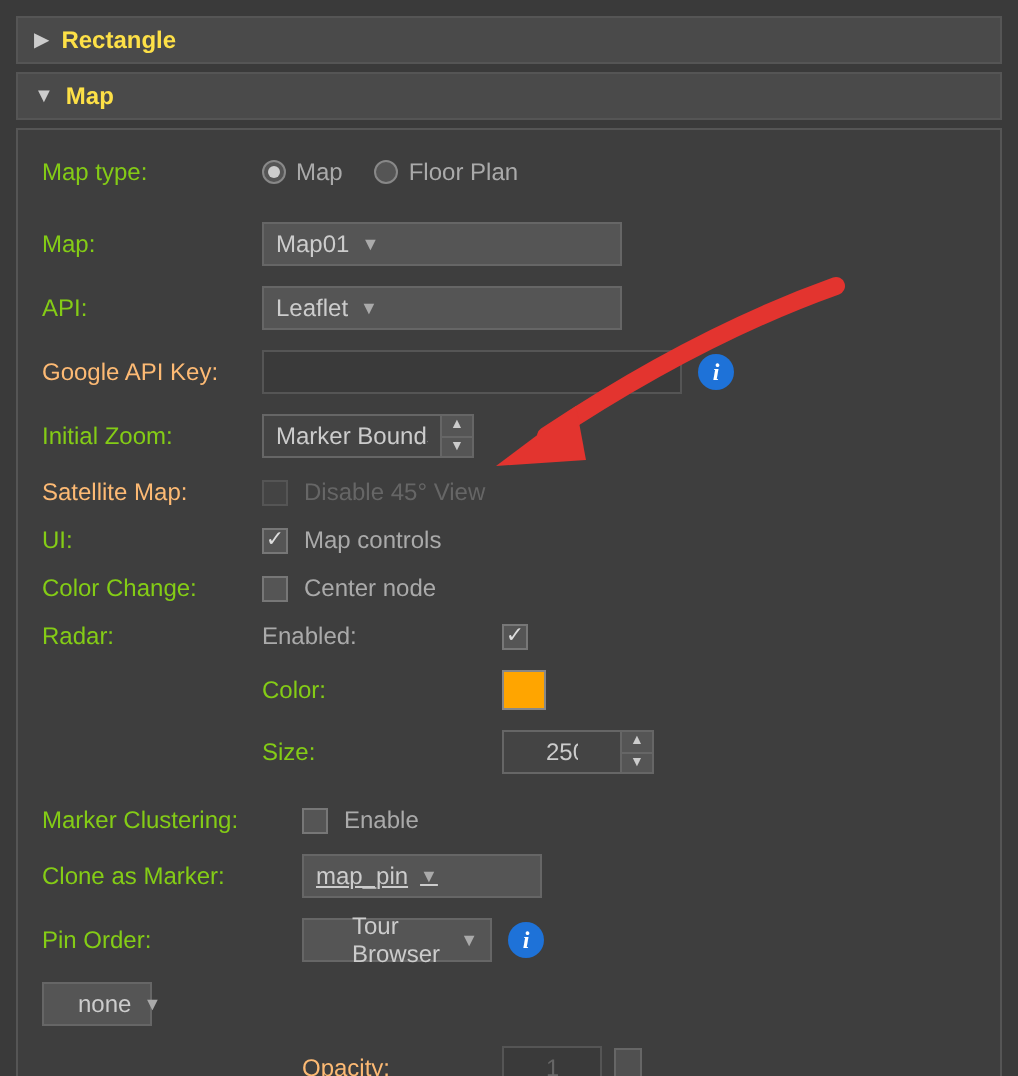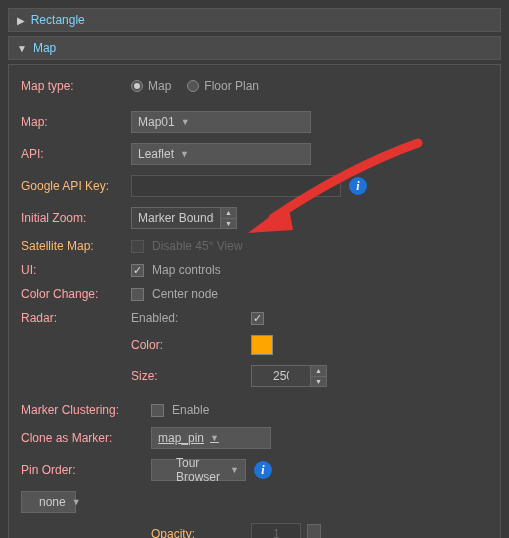--- a/index.html
+++ b/index.html
@@ -7,28 +7,28 @@
   .section-header {
     background: #4a4a4a;
     border: 1px solid #555;
     padding: 4px 8px;
     margin-bottom: 4px;
     display: flex;
     align-items: center;
     cursor: pointer;
   }
   .section-header .arrow { margin-right: 6px; font-size: 10px; color: #ccc; }
-  .section-header .title { color: #7dd3fc; }
+  .section-header .title { color: #fde047; font-weight: bold; }
   .section-body {
     border: 1px solid #555;
     background: #3e3e3e;
     padding: 14px 12px;
   }
   .row { display: flex; align-items: center; margin-bottom: 10px; }
-  .label { width: 110px; color: #fca5a5; flex-shrink: 0; }
+  .label { width: 110px; color: #84cc16; flex-shrink: 0; }
   .label.disabled { color: #fdba74; }
   .indent { margin-left: 110px; }
   .indent .label { width: 120px; }
   .radio-group { display: flex; gap: 16px; align-items: center; }
   .radio { display: flex; align-items: center; gap: 5px; cursor: pointer; }
   .radio-dot {
     width: 12px; height: 12px; border-radius: 50%;
     border: 1px solid #888; background: #555; display: inline-flex;
     align-items: center; justify-content: center;
   }

